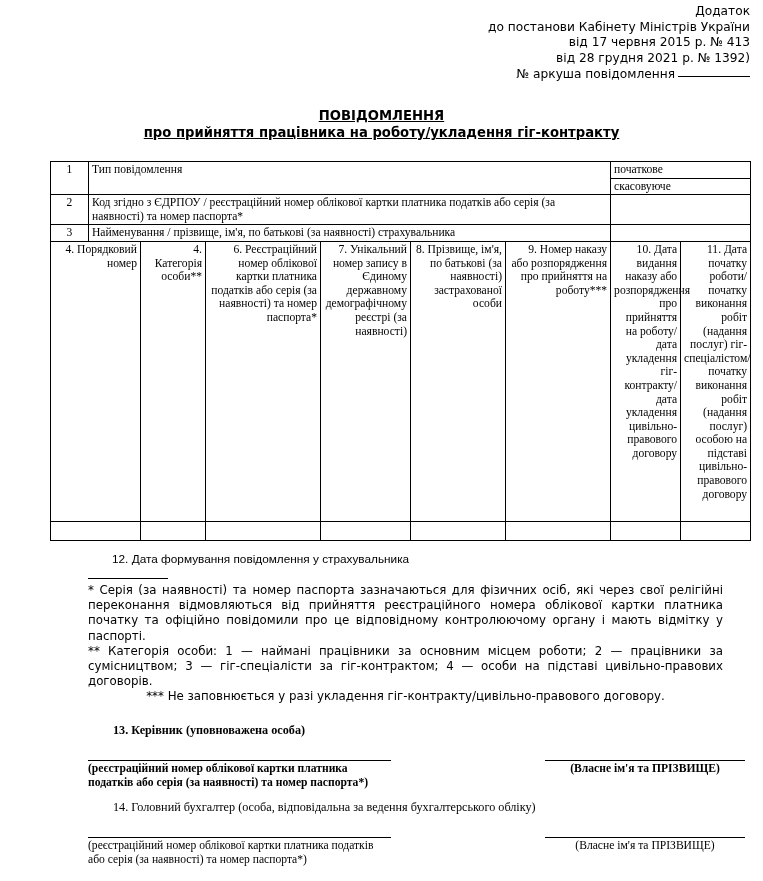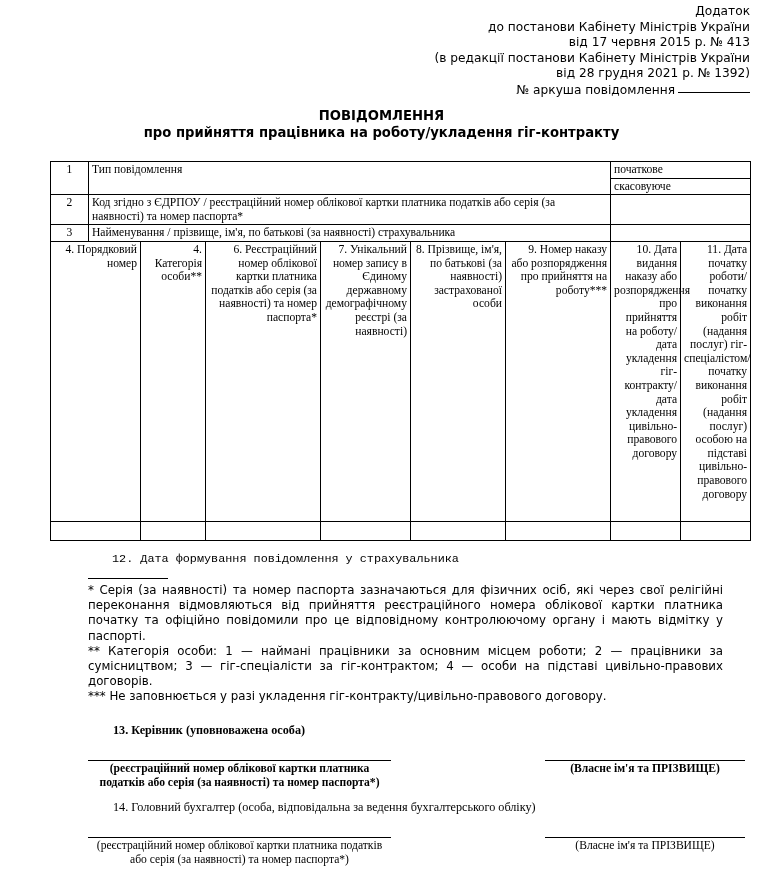--- a/index.html
+++ b/index.html
@@ -46,20 +46,21 @@
   .title-block {
     position: absolute;
     top: 107px;
     left: 0;
     width: 763px;
     text-align: center;
     font-family: "DejaVu Sans", "Liberation Sans", sans-serif;
     font-weight: bold;
     font-size: 13.2px;
     line-height: 17px;
+    text-decoration: underline;
   }
 
   
   .form-table {
     position: absolute;
     left: 50px;
     top: 161px;
     width: 700px;
     border-collapse: collapse;
     table-layout: fixed;
@@ -83,21 +84,21 @@
     padding: 1px 2px;
   }
   .tall { height: 280px; }
   .empty-row td { height: 16px; }
 
   
   .item12 {
     position: absolute;
     left: 112px;
     top: 552px;
-    font-family: Liberation Mono, monospace;
+    font-family: Liberation Sans, sans-serif;
     font-size: 11.8px;
   }
 
   
   .footnote-rule {
     position: absolute;
     left: 88px;
     top: 578px;
     width: 80px;
     border-top: 1px solid #000;
@@ -106,21 +107,21 @@
     position: absolute;
     left: 88px;
     top: 583px;
     width: 635px;
     font-family: "DejaVu Sans", "Liberation Sans", sans-serif;
     font-size: 11.8px;
     line-height: 15.2px;
     text-align: justify;
   }
   .footnotes p { margin: 0; }
-  .fn-last { text-align: left; }
+  .fn-last { text-align: center; }
 
   
   .sig-block { position: absolute; left: 88px; width: 657px; }
   .sig-block-1 { top: 723px; font-weight: bold; }
   .sig-block-2 { top: 800px; }
   .sig-title {
     font-family: "Liberation Serif", "DejaVu Serif", serif;
     font-size: 12.2px;
     margin-bottom: 0;
     padding-left: 25px;
@@ -142,21 +143,20 @@
     left: 457px;
     top: 0;
     width: 200px;
     border-top: 1px solid #000;
   }
   .sig-caption-left {
     position: absolute;
     left: 0;
     top: 2px;
     width: 303px;
-    text-align: center;
     font-family: "Liberation Serif", "DejaVu Serif", serif;
     font-size: 11.6px;
     line-height: 14px;
   }
   .sig-caption-right {
     position: absolute;
     left: 457px;
     top: 2px;
     width: 200px;
     text-align: center;
@@ -167,21 +167,20 @@
 </style>
 </head>
 <body>
 
 <div class="page">
 
   <div class="doc-header">
     <div>Додаток</div>
     <div>до постанови Кабінету Міністрів України</div>
     <div>від 17 червня 2015 р. № 413</div>
-    <div>(в редакції постанови Кабінету Міністрів України</div>
     <div>від 28 грудня 2021 р. № 1392)</div>
     <div>
       <span>№ аркуша повідомлення</span><span class="sheet-no-rule"></span>
     </div>
   </div>
 
   <div class="title-block">
     <div>ПОВІДОМЛЕННЯ</div>
     <div>про прийняття працівника на роботу/укладення гіг-контракту</div>
   </div>

